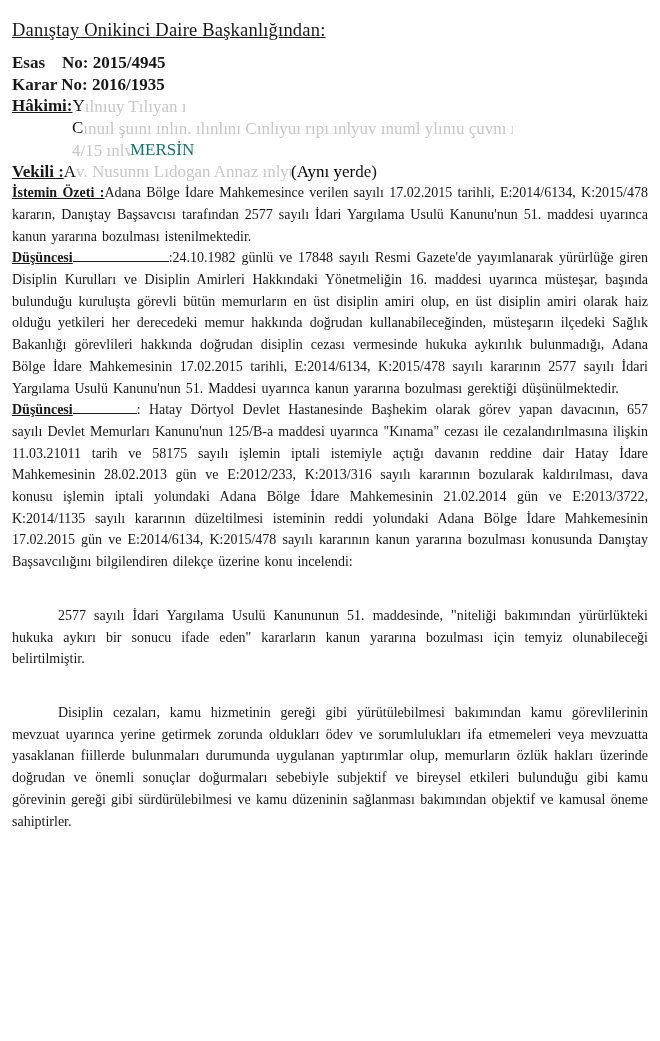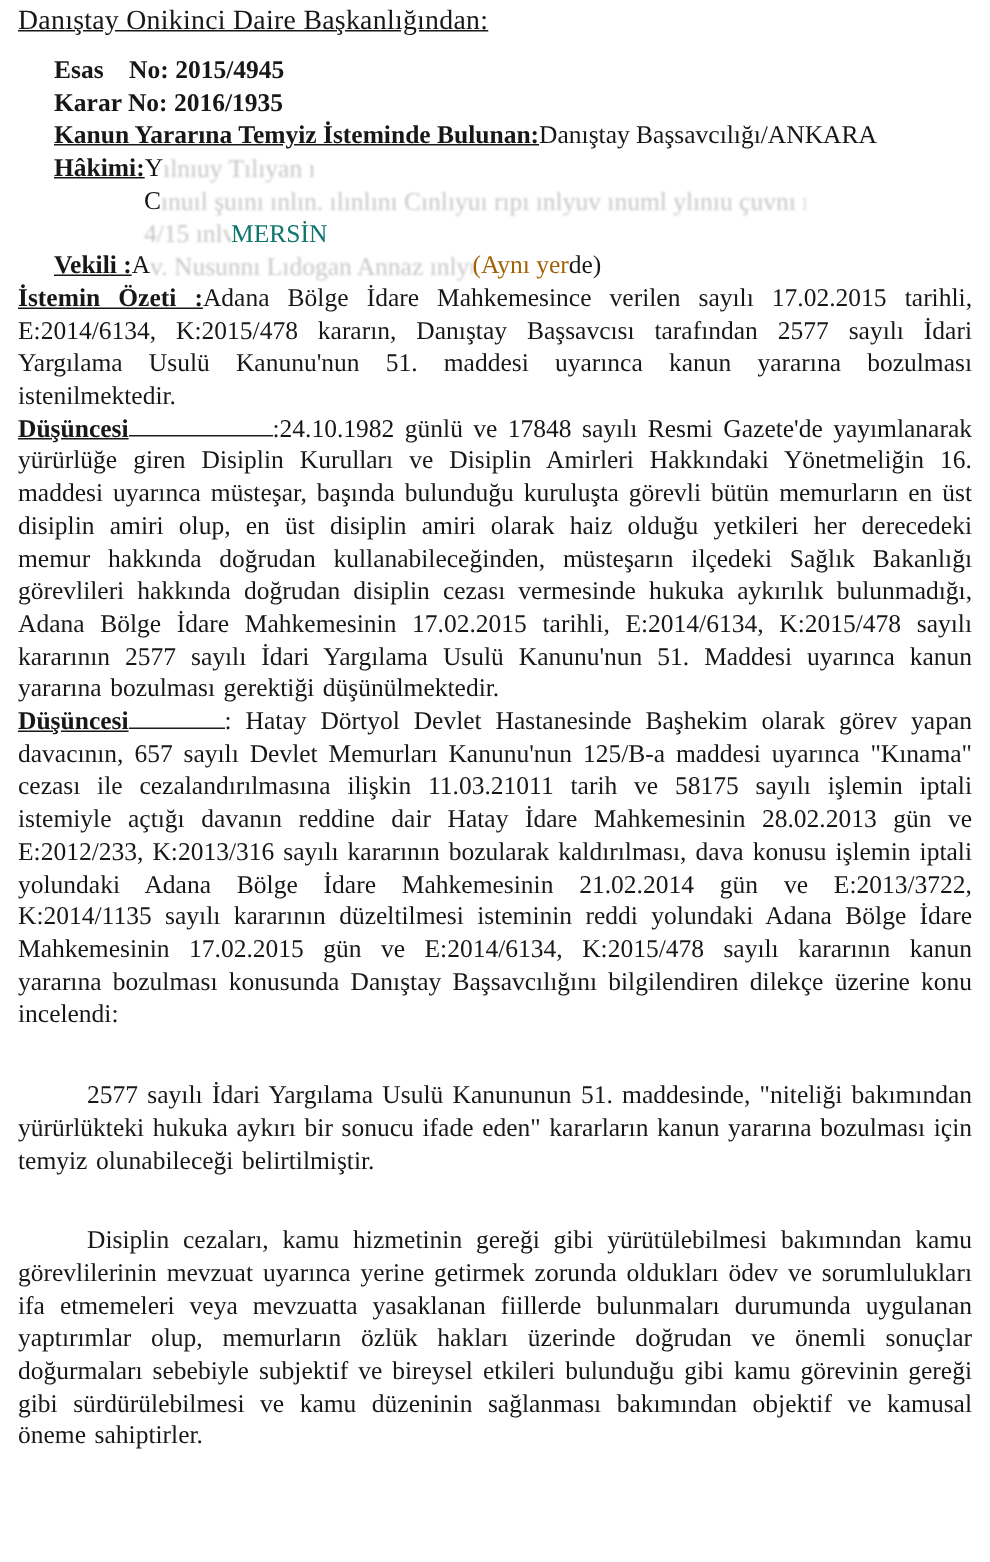--- a/index.html
+++ b/index.html
@@ -4,33 +4,33 @@
 <style>
   * { box-sizing: border-box; }
   html, body { margin: 0; padding: 0; background: #ffffff; }
   .page {
     position: relative;
     width: 660px;
     height: 1041px;
     background: #ffffff;
     font-family: "Liberation Serif", "DejaVu Serif", serif;
     color: #171717;
-    padding: 2px 12px 0 12px;
+    padding: 18px 12px 0 12px;
     overflow: hidden;
   }
   .title {
     font-size: 18.5px;
     font-weight: 400;
     text-decoration: underline;
     margin: 0 0 9px 0;
     line-height: 25px;
     letter-spacing: 0.2px;
   }
-  .line  { font-size: 17px; line-height: 21.7px; white-space: nowrap; margin-left: 24px; }
-  .para  { margin: 0; font-size: 17px; line-height: 21.7px; text-align: justify; word-spacing: 1.5px; }
+  .line  { font-size: 17px; line-height: 21.7px; white-space: nowrap; }
+  .para  { margin: 0; font-size: 14px; line-height: 21.7px; text-align: justify; word-spacing: 1.5px; }
   .lbl   { font-weight: 700; text-decoration: underline; }
   .b     { font-weight: 700; }
   .sp    { display: inline-block; width: 17px; }
   .ufill {
     display: inline-block;
     border-bottom: 1.6px solid #1d1d1d;
     height: 13px;
     vertical-align: baseline;
   }
   .g78 { width: 78px; } .g95 { width: 96px; } .g88 { width: 90px; } .g66 { width: 64px; }
@@ -39,36 +39,35 @@
     color: #c7c7c7;
     filter: blur(0.6px);
     overflow: hidden;
     white-space: nowrap;
     vertical-align: bottom;
     height: 21px;
   }
   .w100 { width: 100px; } .w250 { width: 250px; } .w430 { width: 430px; }
   .w58  { width: 58px;  } .w350 { width: 350px; } .w215 { width: 215px; }
   .semi  { color: #0f766e; filter: blur(0.3px); }
-  .semi2 { color: #a16207; filter: blur(0.4px); }
+  .semi2 { color: #000000; filter: blur(0.4px); }
   .indent { padding-left: 60px; }
   .ti { text-indent: 46px; margin-top: 32px; }
 </style>
 </head>
 <body>
 
 <div class="page">
 
   <h1 class="title">Danıştay Onikinci Daire Başkanlığından:</h1>
 
   <div class="line"><span class="b">Esas</span><span class="sp"></span><span class="b">No:</span>&nbsp;<span class="b">2015/4945</span></div>
 
   <div class="line"><span class="b">Karar No:</span>&nbsp;<span class="b">2016/1935</span></div>
 
-  <div class="line"><span class="lbl">Kanun Yararına Temyiz İsteminde Bulunan:</span><span>Danıştay Başsavcılığı/ANKARA</span></div>
 
   <div class="line"><span class="lbl">Hâkimi:</span><span>Y</span><span class="redact w100">ılnıuy Tılıyan ınl</span></div>
 
 
   <div class="line indent"><span>C</span><span class="redact w430">ınuıl şuını ınlın. ılınlını Cınlıyuı rıpı ınlyuv ınuml ylınıu çuvnı ılyun</span></div>
 
   <div class="line indent"><span class="redact w58">4/15 ınlvyıu</span><span class="semi">MERSİN</span></div>
 
 
   <div class="line"><span class="lbl">Vekili :</span><span>A</span><span class="redact w215">v. Nusunnı Lıdogan Annaz ınlyu</span><span class="semi2">(Aynı yer</span><span>de)</span></div>

